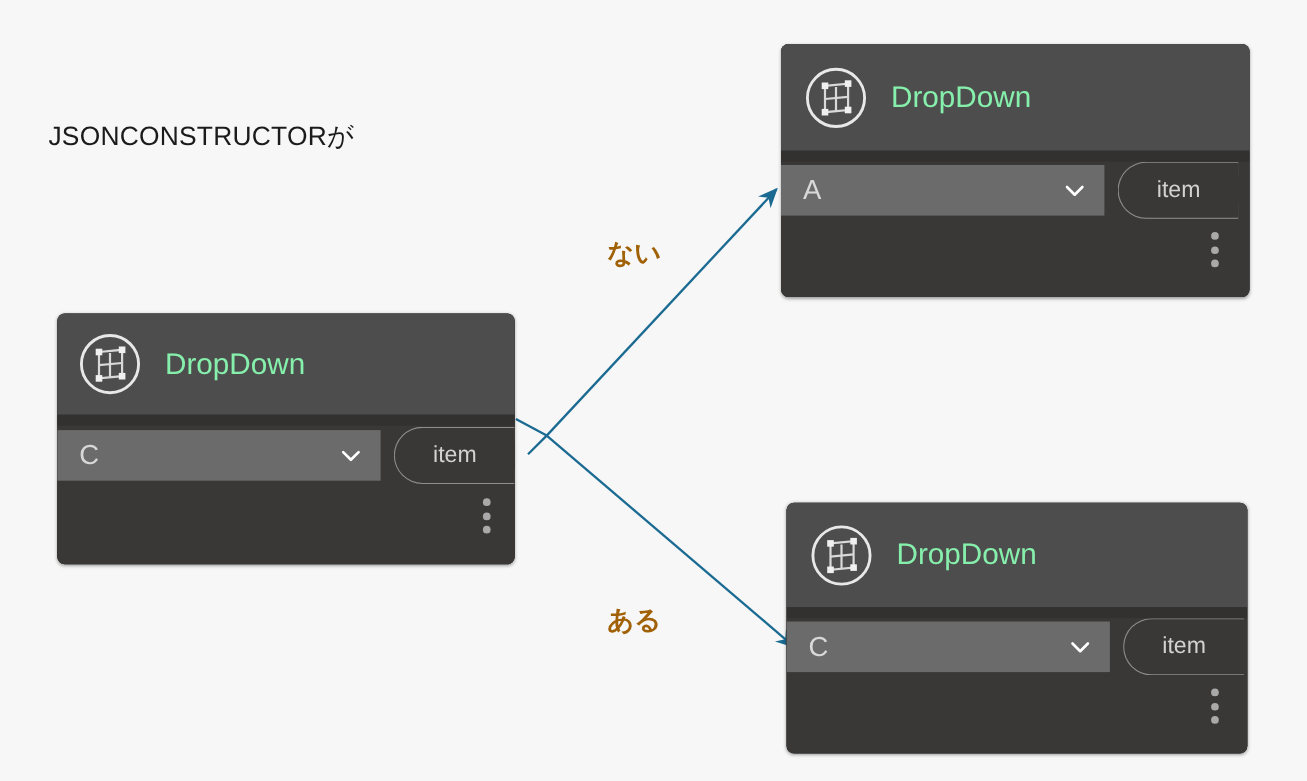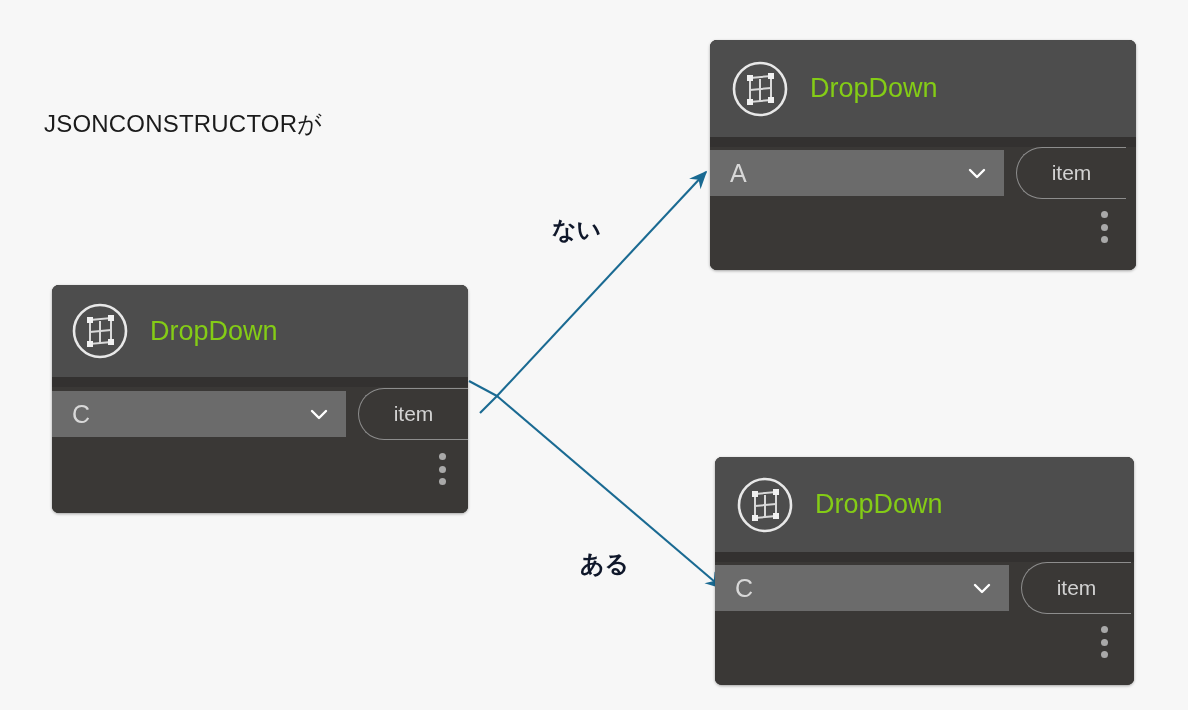--- a/index.html
+++ b/index.html
@@ -34,25 +34,25 @@
     width: 1188px;
     height: 710px;
     pointer-events: none;
   }
 
   
   .branch-label {
     position: absolute;
     font-size: 24px;
     font-weight: bold;
-    color: #0f172a;
+    color: #a16207;
     white-space: nowrap;
   }
   .branch-label.top  { left: 552px; top: 214px; }
-  .branch-label.bot  { left: 552px; top: 548px; margin-left: 28px; }
+  .branch-label.bot  { left: 552px; top: 548px; }
 
   
   .node {
     position: absolute;
     background: #3a3836;
     border-radius: 7px;
     box-shadow: 0 1px 3px rgba(0,0,0,0.35);
     overflow: visible;
   }
   .node-clip {
@@ -67,21 +67,21 @@
     background: #4d4d4d;
     display: flex;
     align-items: center;
     box-sizing: border-box;
   }
   .node-icon {
     flex: 0 0 auto;
     display: block;
   }
   .node-title {
-    color: #84cc16;
+    color: #86efac;
     white-space: nowrap;
   }
   .node-divider {
     background: #333130;
   }
   .row {
     display: flex;
     align-items: center;
     position: relative;
     background: #3a3836;

